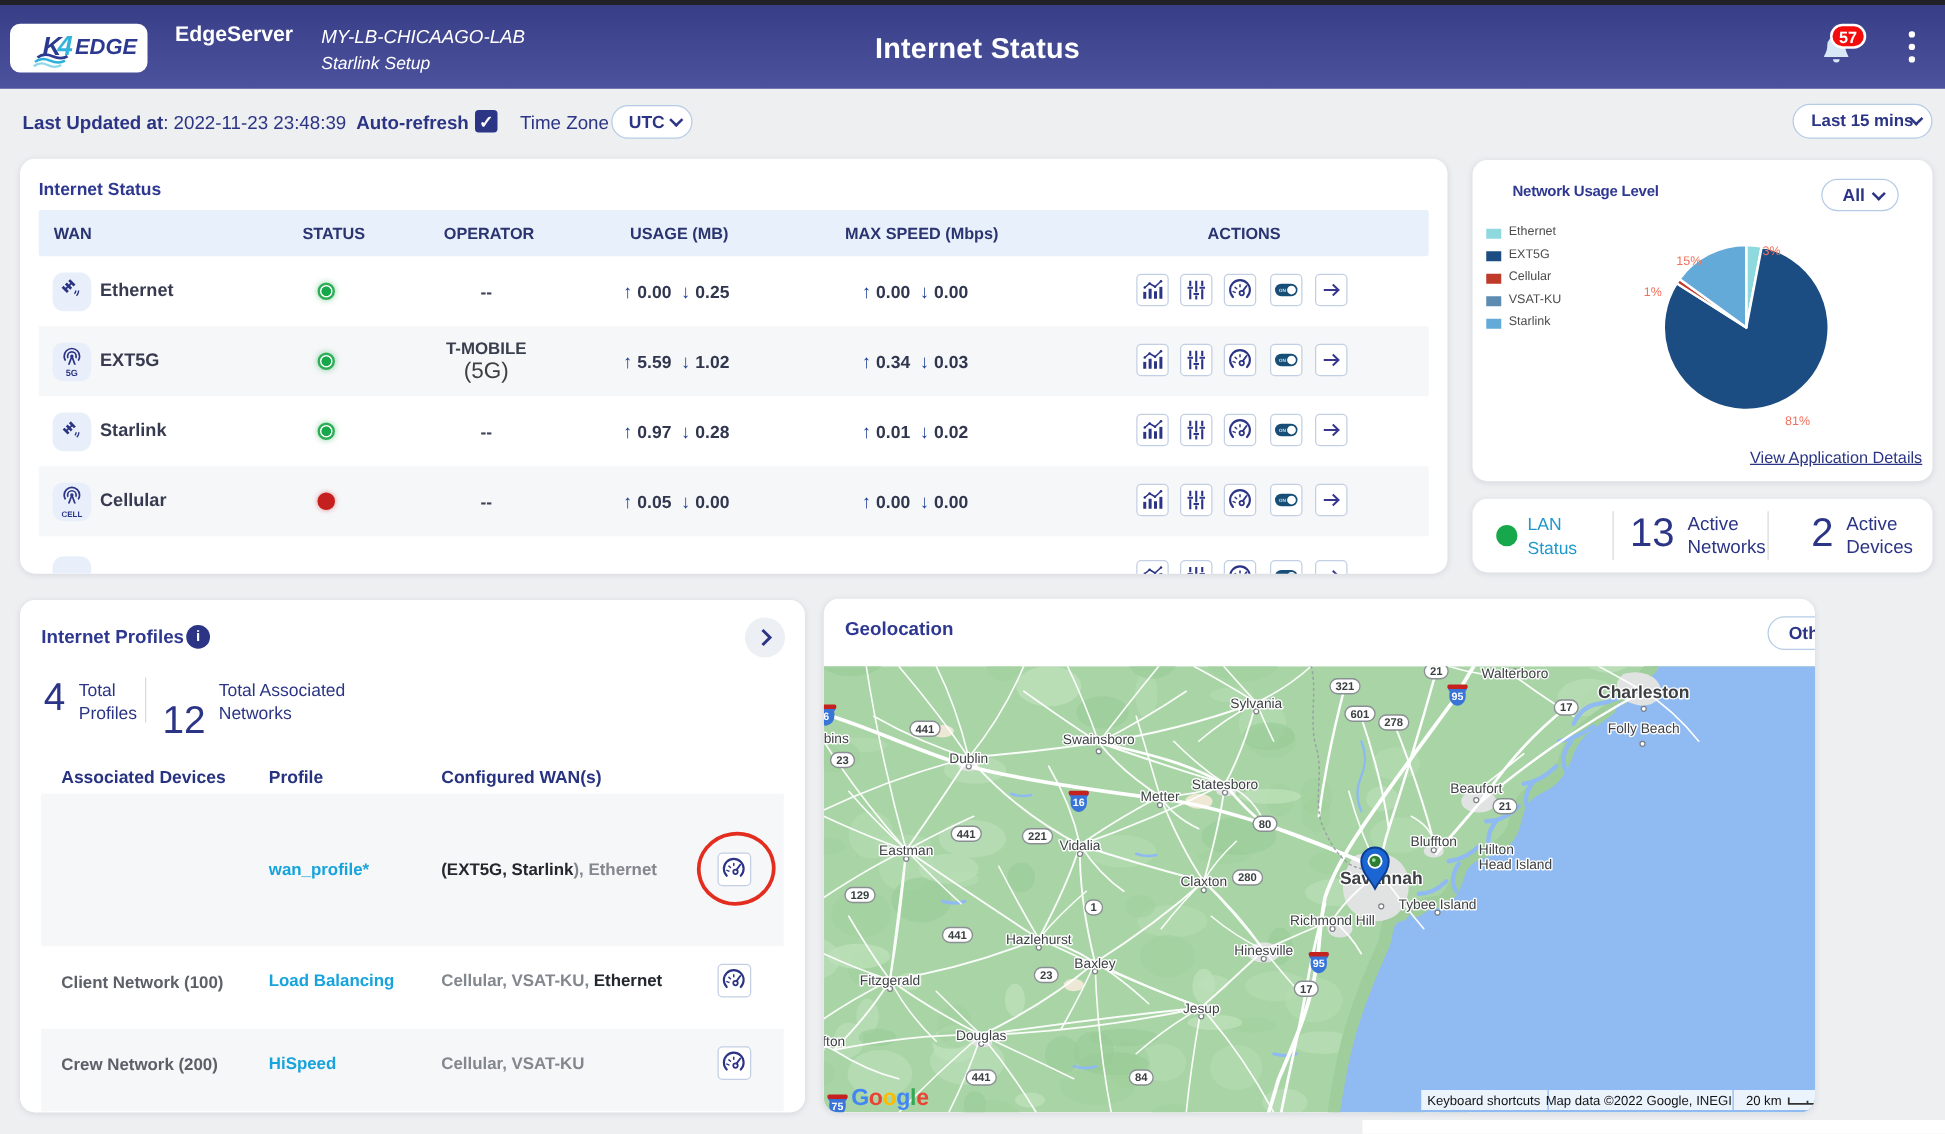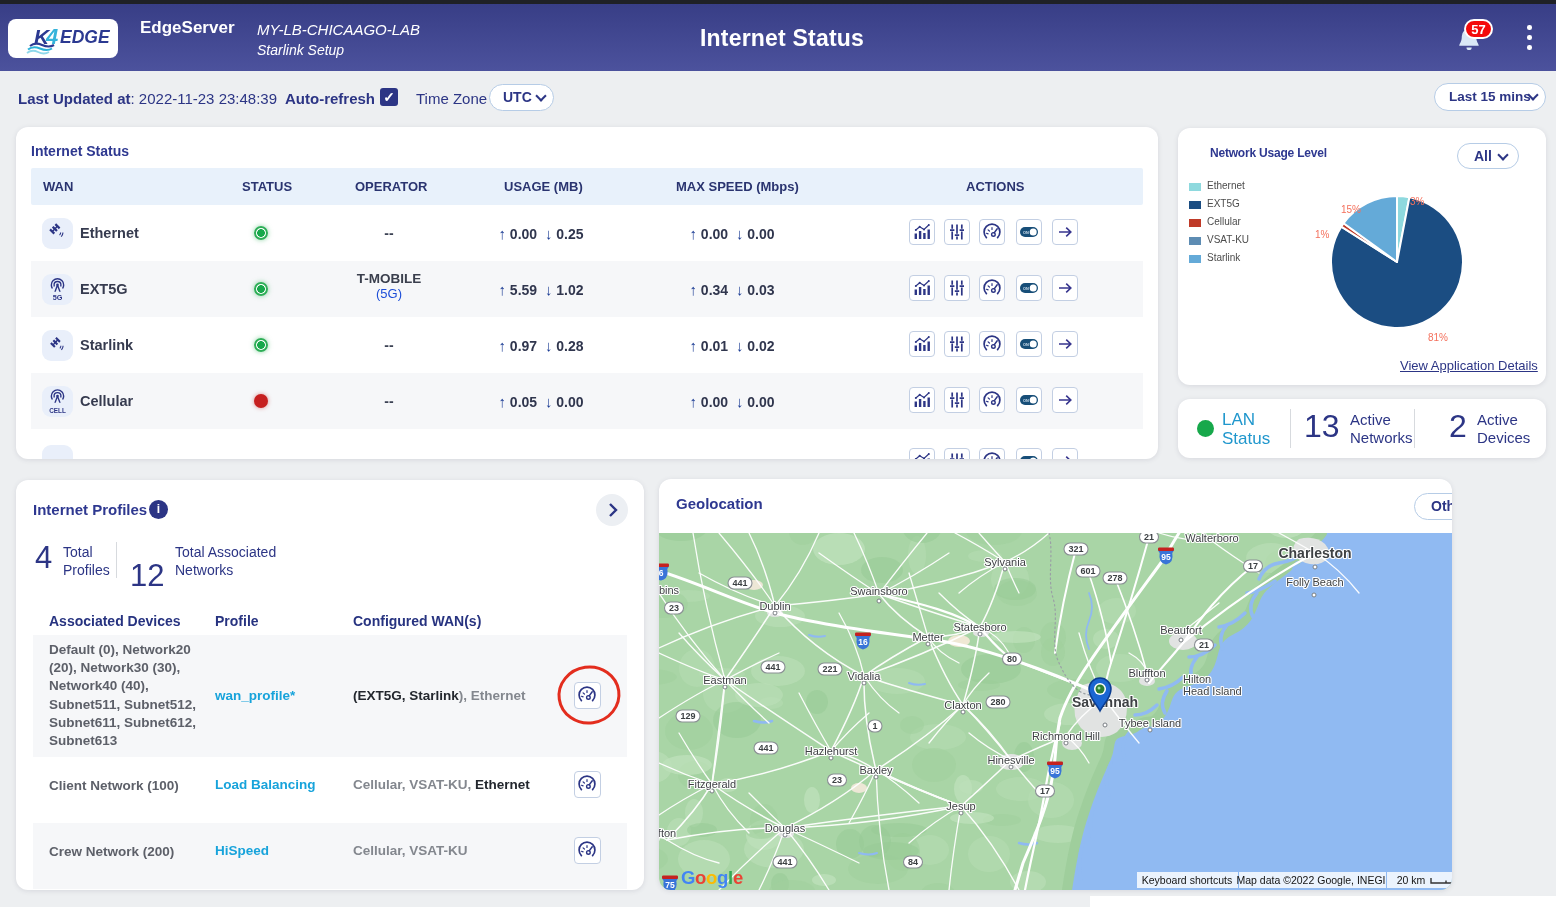--- a/index.html
+++ b/index.html
@@ -47,21 +47,21 @@
 #pietitle { left:32px; top:18px; font-size:12px; letter-spacing:-0.2px; }
 #allpill { left:279px; top:15px; width:62px; height:26px; line-height:24px; padding-left:16px; }
 .lg { position:absolute; left:11px; height:18px; font-size:10px; color:#4c4c4c; white-space:nowrap; }
 .lgsw { position:absolute; left:0; top:3px; width:12px; height:8px; }
 .lgtx { position:absolute; left:18px; top:0px; }
 #vad { left:222px; top:230px; font-size:13px; color:#2c3585; text-decoration:underline; }
 .pielab { position:absolute; font-size:10px; color:#f4705c;margin-top:13px; }
 
 #lancard { left:1178px; top:399px; width:368px; height:59px; }
 #landot { left:19px; top:21px; width:17px; height:17px; border-radius:50%; background:#17a84b; }
-#lantx { left:44px; top:11px; font-size:17px; color:#2097cd; line-height:19px; }
+#lantx { left:44px; top:11px; font-size:14px; color:#2097cd; line-height:19px; }
 .vdiv { position:absolute; top:10px; width:1px; height:39px; background:#d7dade; }
 .bignum { position:absolute; font-size:32px; font-weight:normal; color:#2c3585; }
 .lanlab { position:absolute; font-size:15px; color:#2c3585; line-height:18px; }
 
 #profcard { left:16px; top:480px; width:628px; height:410px; }
 #proftitle { left:17px; top:21px; font-size:15px; }
 #infoi { left:133px; top:20px; width:19px; height:19px; border-radius:50%; background:#2c3585; color:#fff; font-size:12px; font-weight:bold; text-align:center; line-height:19px; }
 #profchev { left:580px; top:14px; width:32px; height:32px; border-radius:50%; background:#eceff3; }
 .statnum { position:absolute; font-size:31px; font-weight:normal; color:#2c3585; }
 .statlab { position:absolute; font-size:14px; color:#2c3585; line-height:18px; }
@@ -174,21 +174,21 @@
   </div>
   <div class="isrow alt" style="top:134px;">
     <div class="wanicon"><svg width="31" height="31" viewBox="0 0 34 34">
           <g transform="translate(8,3) scale(0.75)" fill="#2c3585">
             <path d="M12,10A2,2 0 0,1 14,12C14,12.5 13.82,12.94 13.53,13.29L16.7,22H14.57L12,14.93L9.43,22H7.3L10.47,13.29C10.18,12.94 10,12.5 10,12A2,2 0 0,1 12,10M12,8A4,4 0 0,0 8,12C8,12.5 8.1,13 8.28,13.46L6.78,14.96C6.28,14.07 6,13.07 6,12A6,6 0 0,1 12,6A6,6 0 0,1 18,12C18,13.07 17.72,14.07 17.22,14.96L15.72,13.46C15.9,13 16,12.5 16,12A4,4 0 0,0 12,8M12,4A8,8 0 0,0 4,12C4,13.62 4.5,15.13 5.33,16.38L3.9,17.81C2.7,16.18 2,14.17 2,12A10,10 0 0,1 12,2A10,10 0 0,1 22,12C22,14.17 21.3,16.18 20.1,17.81L18.67,16.38C19.5,15.13 20,13.62 20,12A8,8 0 0,0 12,4Z"></path>
           </g>
           <text x="17" y="29" font-size="8" font-weight="bold" fill="#2c3585" text-anchor="middle" font-family="Liberation Sans">5G</text>
         </svg></div>
     <div class="wanlab">EXT5G</div>
     <div class="stat green"></div>
-    <div class="opcol" style="top:10px; font-weight:bold; font-size:13.5px; color:#3a3f4d;">T-MOBILE<br><span style="font-weight:normal; color:#1d4ed8; font-size:13px;">(5G)</span></div>
+    <div class="opcol" style="top:10px; font-weight:bold; font-size:13.5px; color:#3a3f4d;">T-MOBILE<br><span style="font-weight:normal; color:#404040; font-size:18px;">(5G)</span></div>
     <div class="ucol"><span class="arr">↑</span> 5.59&nbsp; <span class="arr">↓</span> 1.02</div>
     <div class="mcol"><span class="arr">↑</span> 0.34&nbsp; <span class="arr">↓</span> 0.03</div>
     <div class="acts">
         <div class="abtn" style="left:0;"><svg width="24" height="24" viewBox="0 0 24 24" style="margin:0 0 0 0">
             <g fill="#2c3585">
               <rect x="4.6" y="13.5" width="2.4" height="5.5"></rect>
               <rect x="8.9" y="11" width="2.4" height="8"></rect>
               <rect x="13.2" y="13" width="2.4" height="6"></rect>
               <rect x="17.5" y="9.5" width="2.4" height="9.5"></rect>
             </g>
@@ -406,21 +406,20 @@
   <div class="statnum" style="left:19px; top:60px;">4</div>
   <div class="statlab" style="left:47px; top:63px;">Total<br>Profiles</div>
   <div class="vdiv" style="left:100px; top:62px; height:36px;"></div>
   <div class="statnum" style="left:114px; top:60px;margin-top:18px;">12</div>
   <div class="statlab" style="left:159px; top:63px;">Total Associated<br>Networks</div>
   <div class="phead" style="left:33px;">Associated Devices</div>
   <div class="phead" style="left:199px;">Profile</div>
   <div class="phead" style="left:337px;">Configured WAN(s)</div>
   <div class="abs" id="phline"></div>
   <div class="prow" style="top:155px; height:122px; background:#f6f7f9;">
-    <div class="pcell1" style="top:6px;">Default (0), Network20<br>(20), Network30 (30),<br>Network40 (40),<br>Subnet511, Subnet512,<br>Subnet611, Subnet612,<br>Subnet613</div>
     <div class="plink" style="top:53px;">wan_profile*</div>
     <div class="pwan" style="top:53px;"><span class="pwand">(EXT5G, Starlink</span>), Ethernet</div>
     <div class="gbtn gauge" style="top:47px;"><svg width="24" height="24" viewBox="0 0 24 24" fill="none" stroke="#2c3585">
           <path d="M6.4,17.6 A7.9,7.9 0 1 1 17.6,17.6" stroke-width="1.7" stroke-linecap="round"></path>
           <path d="M14.2,12.9l3-4.1" stroke-width="1.5" stroke-linecap="round"></path>
           <circle cx="13.4" cy="14.4" r="1.8" stroke-width="1.4"></circle>
           <path d="M8.1,13.9l-1.6,-0.6M9.4,11l-1.3,-1.1M12,9.4v-1.7" stroke-width="1.2" stroke-linecap="round"></path>
         </svg></div>
   </div>
   <div class="prow" style="top:277px; height:66px;">

